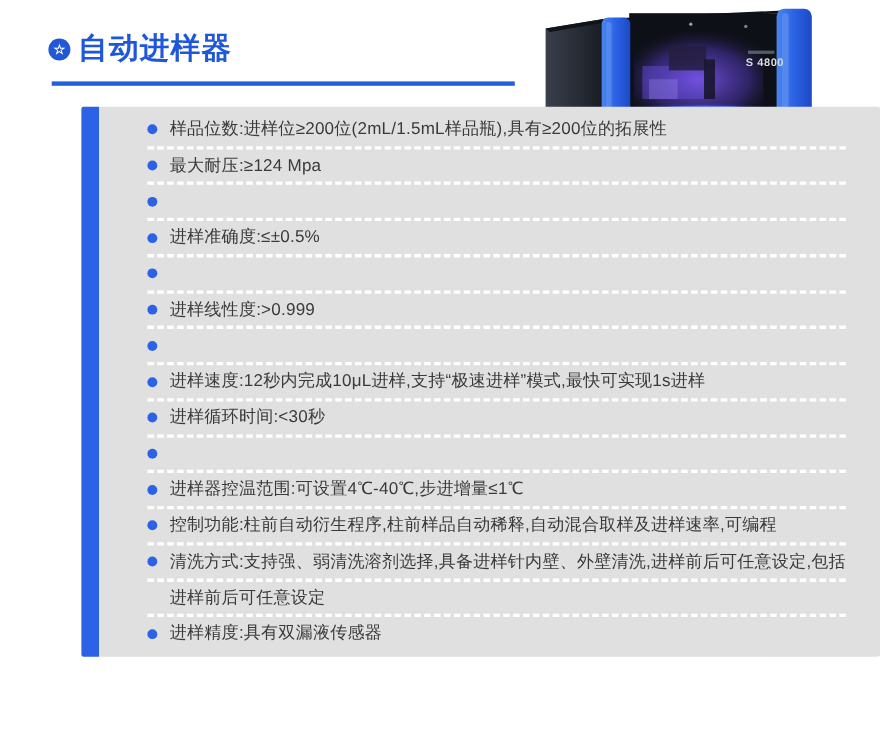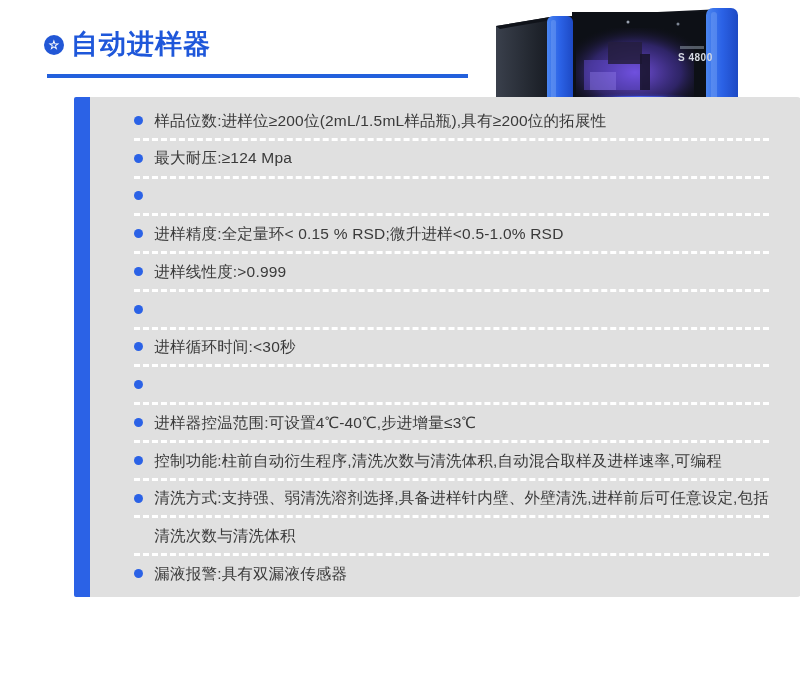--- a/index.html
+++ b/index.html
@@ -126,52 +126,59 @@
       </div>
       <div class="row">
         <span class="bullet"></span>
         <span class="row-text">最大耐压:≥124 Mpa</span>
       </div>
       <div class="row">
         <span class="bullet"></span>
       </div>
       <div class="row">
         <span class="bullet"></span>
-        <span class="row-text">进样精度:全定量环&lt; 0.15 % RSD;微升进样&lt;0.5-1.0% RSD</span>
+        <span class="row-text">进样准确度:≤±0.5%</span>
+      </div>
+      <div class="row">
+        <span class="bullet"></span>
       </div>
       <div class="row">
         <span class="bullet"></span>
         <span class="row-text">进样线性度:&gt;0.999</span>
       </div>
       <div class="row">
         <span class="bullet"></span>
       </div>
       <div class="row">
         <span class="bullet"></span>
+        <span class="row-text">进样速度:12秒内完成10μL进样,支持“极速进样”模式,最快可实现1s进样</span>
+      </div>
+      <div class="row">
+        <span class="bullet"></span>
         <span class="row-text">进样循环时间:&lt;30秒</span>
       </div>
       <div class="row">
         <span class="bullet"></span>
       </div>
       <div class="row">
         <span class="bullet"></span>
-        <span class="row-text">进样器控温范围:可设置4℃-40℃,步进增量≤3℃</span>
+        <span class="row-text">进样器控温范围:可设置4℃-40℃,步进增量≤1℃</span>
       </div>
       <div class="row">
         <span class="bullet"></span>
-        <span class="row-text">控制功能:柱前自动衍生程序,清洗次数与清洗体积,自动混合取样及进样速率,可编程</span>
+        <span class="row-text">控制功能:柱前自动衍生程序,柱前样品自动稀释,自动混合取样及进样速率,可编程</span>
       </div>
       <div class="row">
         <span class="bullet"></span>
         <span class="row-text">清洗方式:支持强、弱清洗溶剂选择,具备进样针内壁、外壁清洗,进样前后可任意设定,包括</span>
       </div>
       <div class="row continuation">
         <span class="bullet"></span>
-        <span class="row-text">清洗次数与清洗体积</span>
+        <span class="row-text">进样前后可任意设定</span>
       </div>
       <div class="row last">
         <span class="bullet"></span>
-        <span class="row-text">漏液报警:具有双漏液传感器</span>
+        <span class="row-text">进样精度:具有双漏液传感器</span>
       </div>
 
     </div>
   </div>
 </div>
 
 </body></html>

